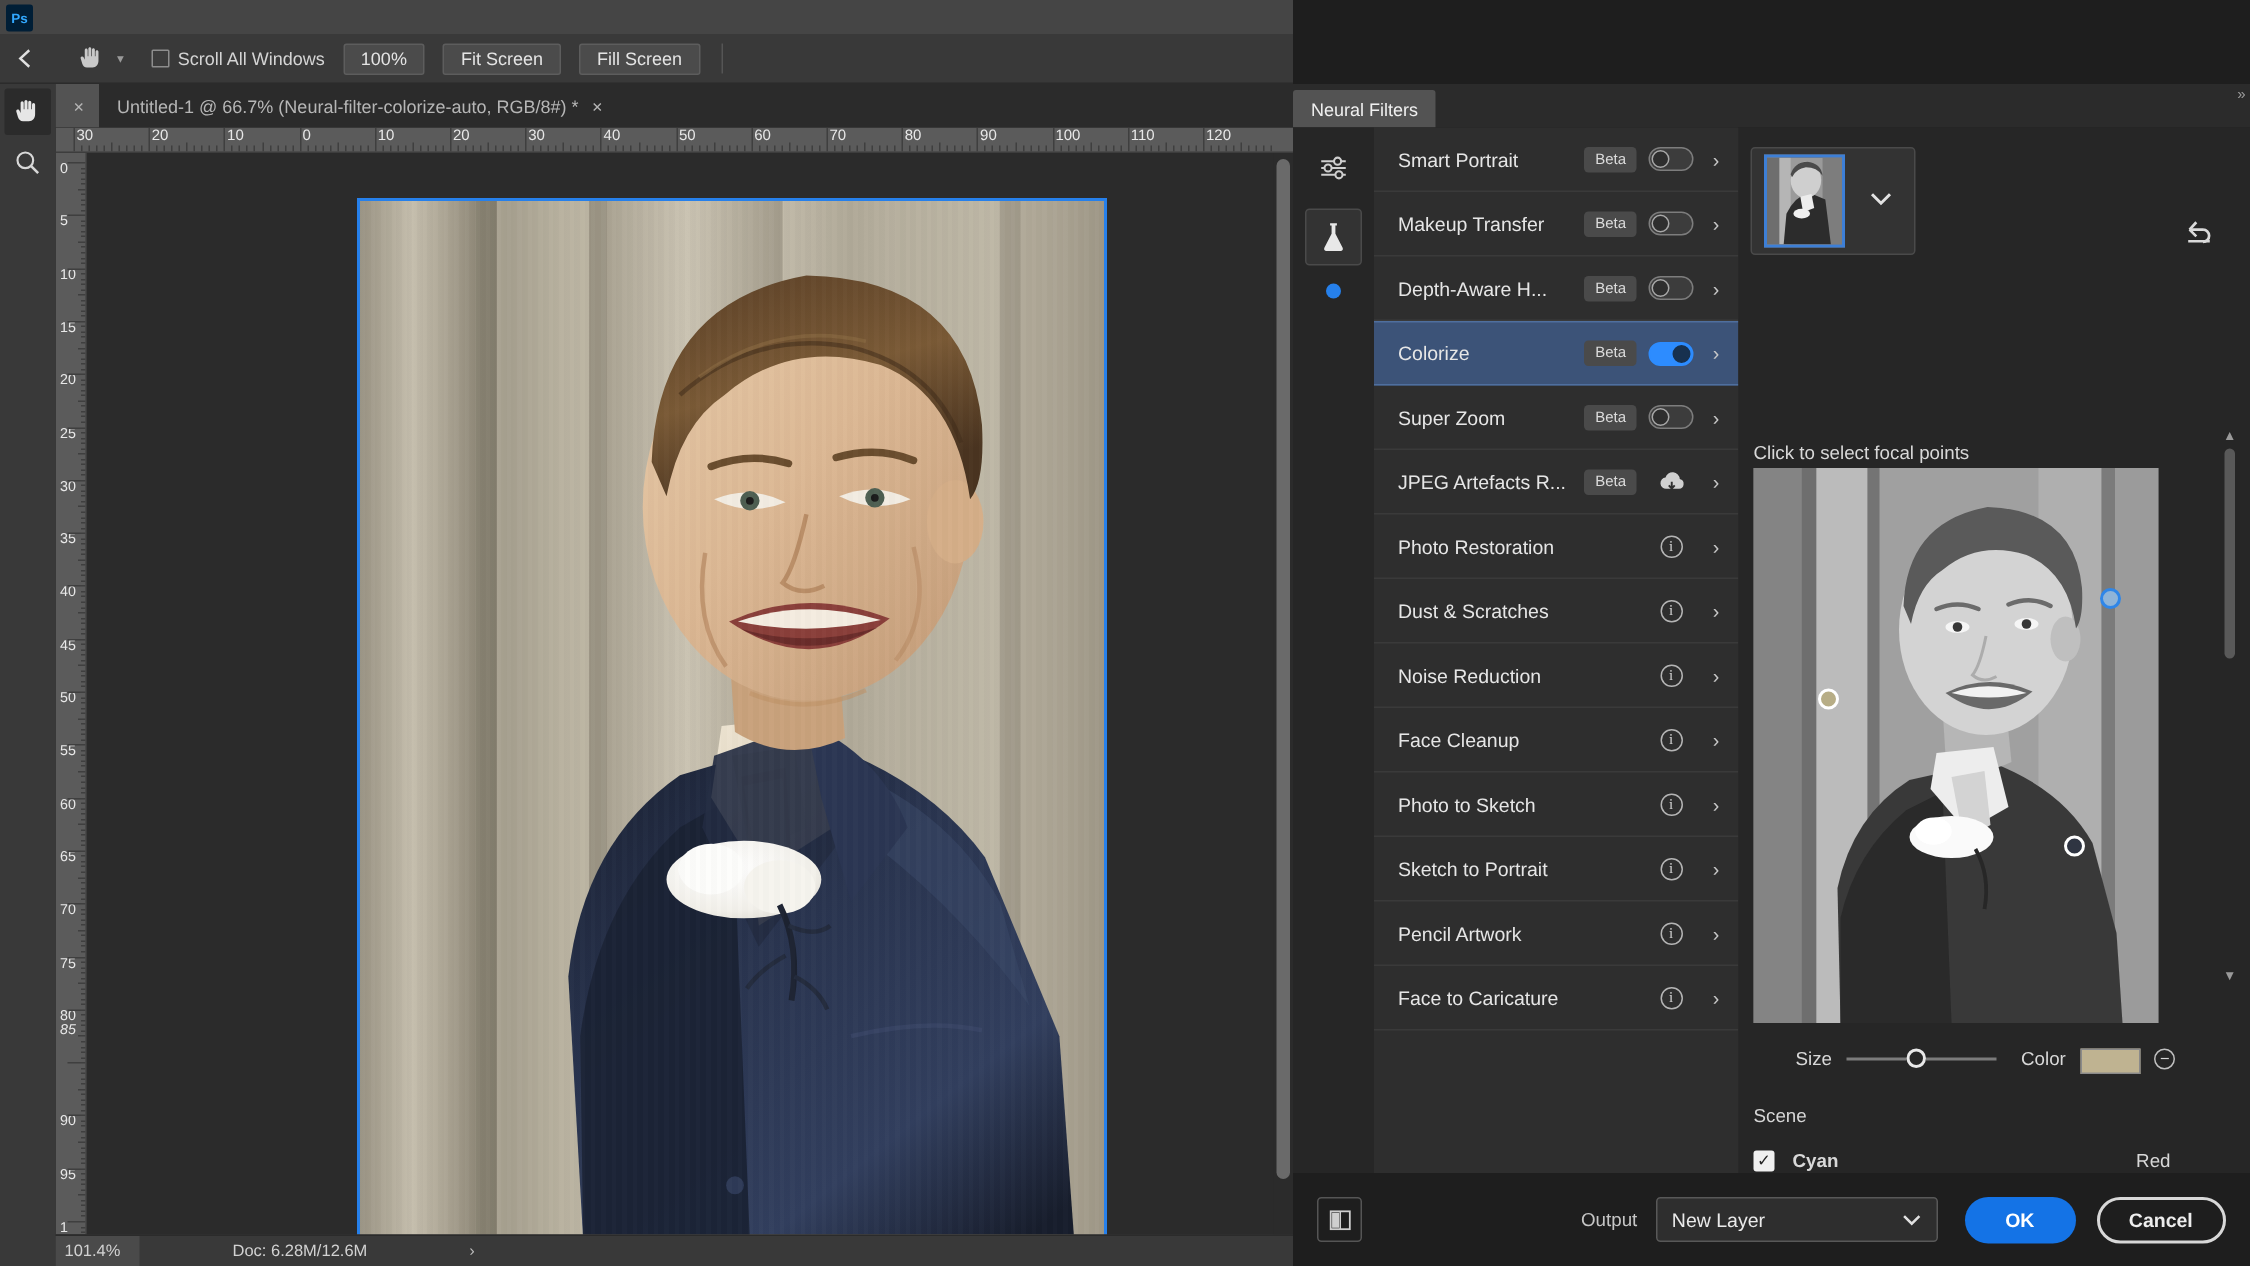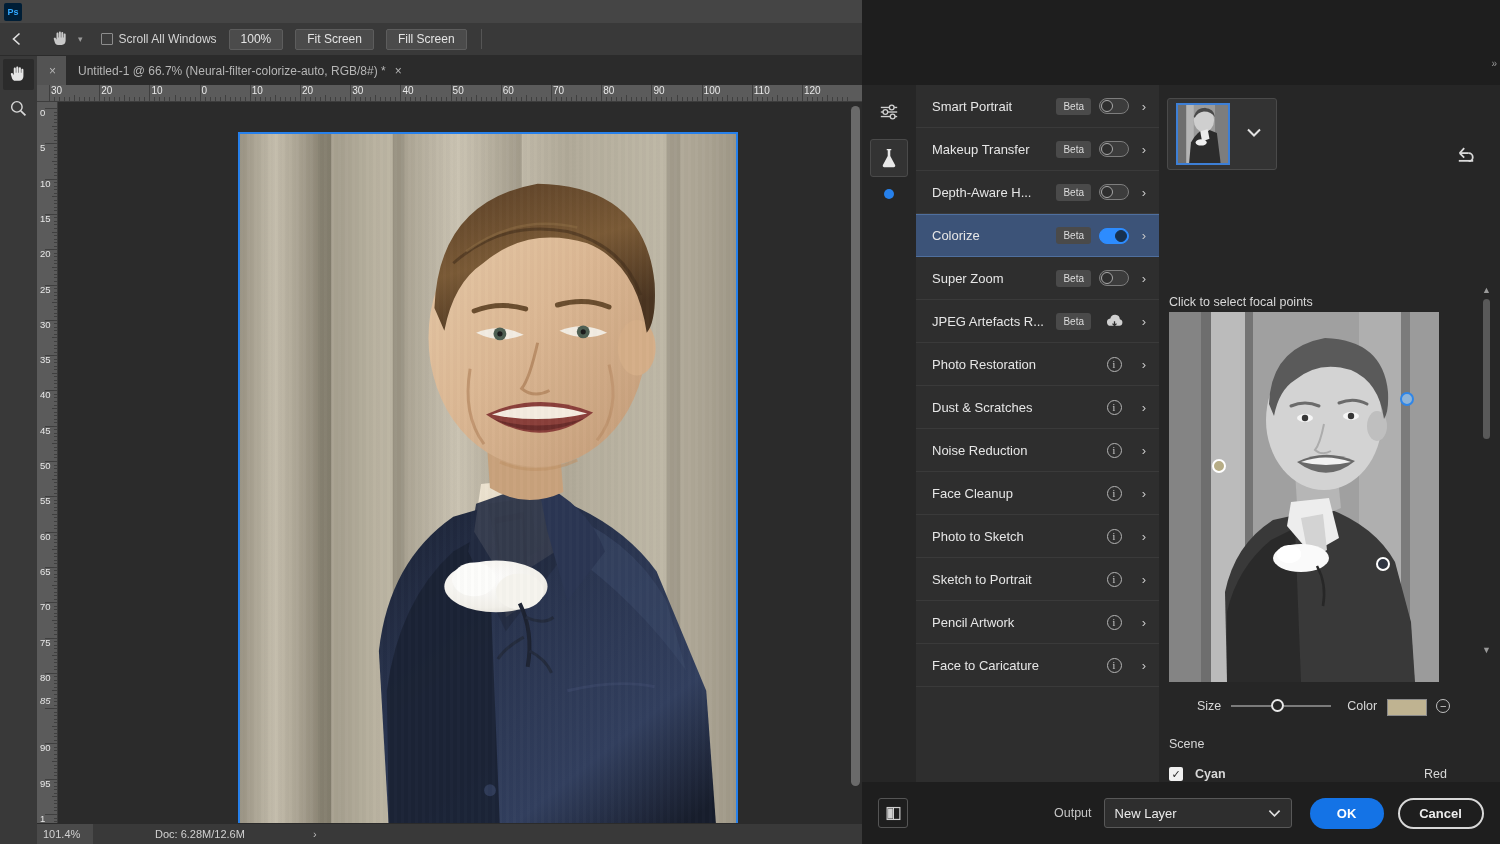--- a/index.html
+++ b/index.html
@@ -784,21 +784,21 @@
           <div class="rv-tick" style="top: 570.8px; width: 12px;"></div>
           <div class="rv-tick" style="top: 574.33px; width: 3px;"></div>
           <div class="rv-tick" style="top: 577.86px; width: 3px;"></div>
           <div class="rv-tick" style="top: 581.39px; width: 3px;"></div>
           <div class="rv-tick" style="top: 584.92px; width: 3px;"></div>
           <div class="rv-tick" style="top: 588.45px; width: 5px;"></div>
           <div class="rv-tick" style="top: 591.98px; width: 3px;"></div>
           <div class="rv-tick" style="top: 595.51px; width: 3px;"></div>
           <div class="rv-tick" style="top: 599.04px; width: 3px;"></div>
           <div class="rv-tick" style="top: 602.57px; width: 3px;"></div>
-          <div class="rv-lbl" style="top: 594px; font-style: italic;">85</div>
+          <div class="rv-lbl" style="top: 580px; font-style: italic;">85</div>
           <div class="rv-tick" style="top: 606.1px; width: 12px;"></div>
           <div class="rv-tick" style="top: 609.63px; width: 3px;"></div>
           <div class="rv-tick" style="top: 613.16px; width: 3px;"></div>
           <div class="rv-tick" style="top: 616.69px; width: 3px;"></div>
           <div class="rv-tick" style="top: 620.22px; width: 3px;"></div>
           <div class="rv-tick" style="top: 623.75px; width: 5px;"></div>
           <div class="rv-tick" style="top: 627.28px; width: 3px;"></div>
           <div class="rv-tick" style="top: 630.81px; width: 3px;"></div>
           <div class="rv-tick" style="top: 634.34px; width: 3px;"></div>
           <div class="rv-tick" style="top: 637.87px; width: 3px;"></div>
@@ -948,20 +948,23 @@
   </div>
 
   <div class="statusbar">
     <div class="sb-zoom">101.4%</div>
     <div class="sb-doc">Doc: 6.28M/12.6M</div>
     <div class="sb-arrow">›</div>
   </div>
 
   <div class="nf-panel">
 
+    <div class="nf-tabstrip">
+      <div class="nf-tab">Neural Filters</div>
+    </div>
     <div class="nf-expand">»</div>
 
     <div class="nf-body">
 
       <div class="nf-sideicons">
         <div class="nf-sideicon">
           <svg width="20" height="20" viewBox="0 0 22 22">
             <line x1="2" y1="6" x2="20" y2="6" stroke="#cfcfcf" stroke-width="1.5"></line>
             <circle cx="14" cy="6" r="2.6" fill="#262626" stroke="#cfcfcf" stroke-width="1.5"></circle>
             <line x1="2" y1="11" x2="20" y2="11" stroke="#cfcfcf" stroke-width="1.5"></line>

